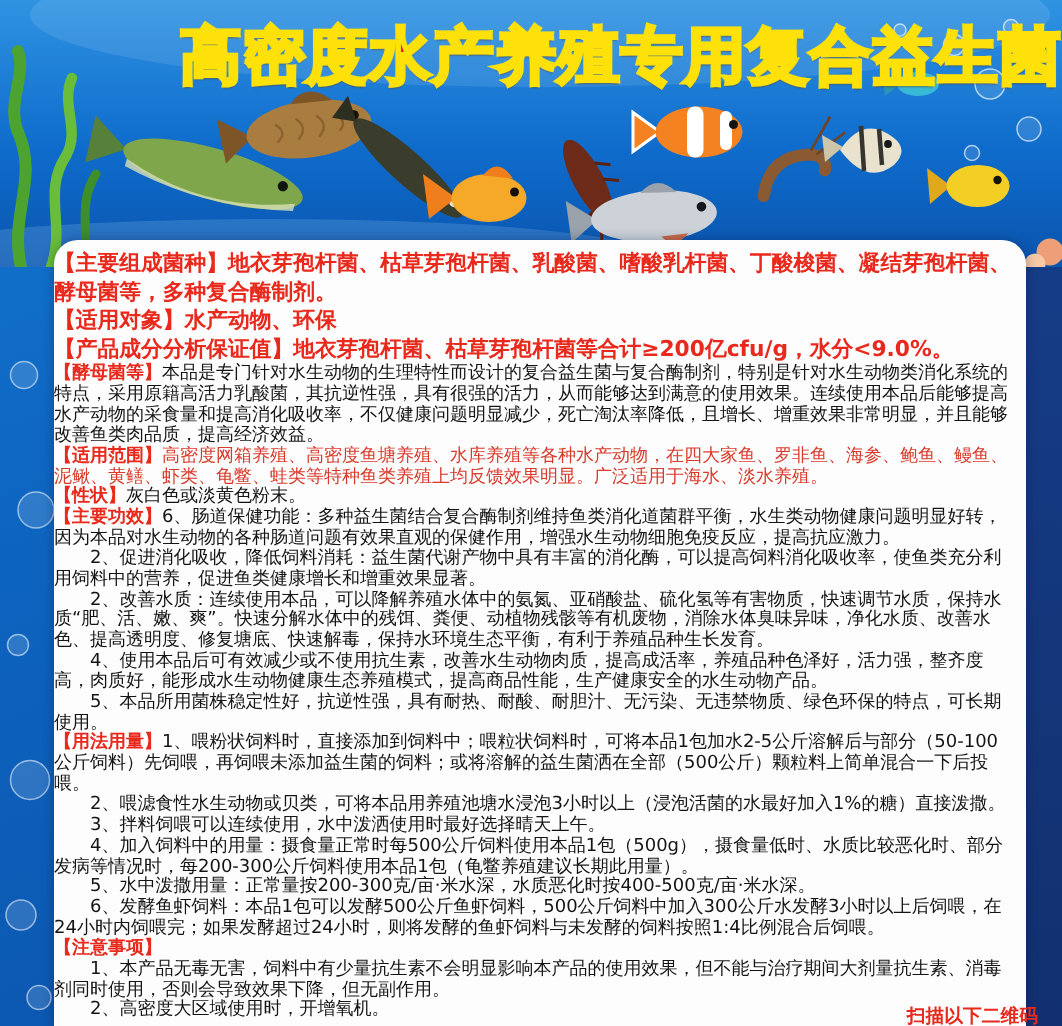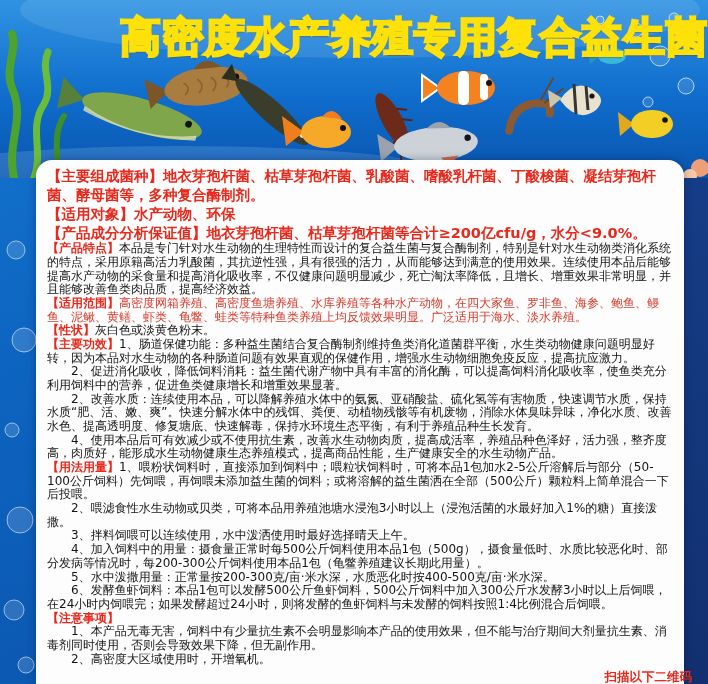--- a/index.html
+++ b/index.html
@@ -21,21 +21,21 @@
   }
   .netweight{
     position:absolute;top:122px;right:30px;z-index:4;
     font-size:28px;font-weight:bold;color:#e60012;
     -webkit-text-stroke:1.3px #ffffff;
     text-shadow:0 0 3px #ffffff,0 0 5px #ffffff;
   }
   .panel{
     position:absolute;left:36px;right:24px;top:160px;bottom:0;z-index:3;
     background:#fdfdfd;border-radius:16px 16px 0 0;
-    padding:7px 8px 0 11px;overflow:hidden;
+    padding:7px 8px 0 0;overflow:hidden;
     box-shadow:0 0 8px rgba(0,20,60,.35);
   }
   .panel p{margin:0;}
   .lead{color:#e8291c;font-weight:bold;font-size:14.5px;line-height:1.3;}
   .body{font-size:12px;line-height:1.14;color:#141414;}
   .hd{color:#e8291c;font-weight:bold;}
   .red{color:#d93a2b;}
   .ind{text-indent:2em;}
   .footer-note{
     position:absolute;right:16px;bottom:-2px;z-index:5;
@@ -179,30 +179,31 @@
 
 
   <div class="panel">
 
     <p class="lead"><span class="hd">【主要组成菌种】</span><span>地衣芽孢杆菌、枯草芽孢杆菌、乳酸菌、嗜酸乳杆菌、丁酸梭菌、凝结芽孢杆菌、酵母菌等，多种复合酶制剂。</span></p>
 
     <p class="lead"><span class="hd">【适用对象】</span><span>水产动物、环保</span></p>
 
     <p class="lead"><span class="hd">【产品成分分析保证值】</span><span>地衣芽孢杆菌、枯草芽孢杆菌等合计≥200亿cfu/g，水分&lt;9.0%。</span></p>
 
-    <p class="body"><span class="hd">【产品特点】</span><span>本品是专门针对水生动物的生理特性而设计的复合益生菌与复合酶制剂，特别是针对水生动物类消化系统的特点，采用原籍高活力乳酸菌，其抗逆性强，具有很强的活力，从而能够达到满意的使用效果。连续使用本品后能够提高水产动物的采食量和提高消化吸收率，不仅健康问题明显减少，死亡淘汰率降低，且增长、增重效果非常明显，并且能够改善鱼类肉品质，提高经济效益。</span></p>
+    <p class="body"><span class="hd">【酵母菌等】</span><span>本品是专门针对水生动物的生理特性而设计的复合益生菌与复合酶制剂，特别是针对水生动物类消化系统的特点，采用原籍高活力乳酸菌，其抗逆性强，具有很强的活力，从而能够达到满意的使用效果。连续使用本品后能够提高水产动物的采食量和提高消化吸收率，不仅健康问题明显减少，死亡淘汰率降低，且增长、增重效果非常明显，并且能够改善鱼类肉品质，提高经济效益。</span></p>
 
     <p class="body red"><span class="hd">【适用范围】</span><span>高密度网箱养殖、高密度鱼塘养殖、水库养殖等各种水产动物，在四大家鱼、罗非鱼、海参、鲍鱼、鳗鱼、泥鳅、黄鳝、虾类、龟鳖、蛙类等特种鱼类养殖上均反馈效果明显。广泛适用于海水、淡水养殖。</span></p>
 
     <p class="body"><span class="hd">【性状】</span><span>灰白色或淡黄色粉末。</span></p>
 
-    <p class="body"><span class="hd">【主要功效】</span><span>1、肠道保健功能：多种益生菌结合复合酶制剂维持鱼类消化道菌群平衡，水生类动物健康问题明显好转，因为本品对水生动物的各种肠道问题有效果直观的保健作用，增强水生动物细胞免疫反应，提高抗应激力。</span></p>
+    <p class="body"><span class="hd">【主要功效】</span><span>6、肠道保健功能：多种益生菌结合复合酶制剂维持鱼类消化道菌群平衡，水生类动物健康问题明显好转，因为本品对水生动物的各种肠道问题有效果直观的保健作用，增强水生动物细胞免疫反应，提高抗应激力。</span></p>
     <p class="body ind">2、促进消化吸收，降低饲料消耗：益生菌代谢产物中具有丰富的消化酶，可以提高饲料消化吸收率，使鱼类充分利用饲料中的营养，促进鱼类健康增长和增重效果显著。</p>
     <p class="body ind">2、改善水质：连续使用本品，可以降解养殖水体中的氨氮、亚硝酸盐、硫化氢等有害物质，快速调节水质，保持水质“肥、活、嫩、爽”。快速分解水体中的残饵、粪便、动植物残骸等有机废物，消除水体臭味异味，净化水质、改善水色、提高透明度、修复塘底、快速解毒，保持水环境生态平衡，有利于养殖品种生长发育。</p>
     <p class="body ind">4、使用本品后可有效减少或不使用抗生素，改善水生动物肉质，提高成活率，养殖品种色泽好，活力强，整齐度高，肉质好，能形成水生动物健康生态养殖模式，提高商品性能，生产健康安全的水生动物产品。</p>
+    <p class="body ind">5、本品所用菌株稳定性好，抗逆性强，具有耐热、耐酸、耐胆汁、无污染、无违禁物质、绿色环保的特点，可长期使用。</p>
 
     <p class="body"><span class="hd">【用法用量】</span><span>1、喂粉状饲料时，直接添加到饲料中；喂粒状饲料时，可将本品1包加水2-5公斤溶解后与部分（50-100公斤饲料）先饲喂，再饲喂未添加益生菌的饲料；或将溶解的益生菌洒在全部（500公斤）颗粒料上简单混合一下后投喂。</span></p>
     <p class="body ind">2、喂滤食性水生动物或贝类，可将本品用养殖池塘水浸泡3小时以上（浸泡活菌的水最好加入1%的糖）直接泼撒。</p>
     <p class="body ind">3、拌料饲喂可以连续使用，水中泼洒使用时最好选择晴天上午。</p>
     <p class="body ind">4、加入饲料中的用量：摄食量正常时每500公斤饲料使用本品1包（500g），摄食量低时、水质比较恶化时、部分发病等情况时，每200-300公斤饲料使用本品1包（龟鳖养殖建议长期此用量）。</p>
     <p class="body ind">5、水中泼撒用量：正常量按200-300克/亩·米水深，水质恶化时按400-500克/亩·米水深。</p>
     <p class="body ind">6、发酵鱼虾饲料：本品1包可以发酵500公斤鱼虾饲料，500公斤饲料中加入300公斤水发酵3小时以上后饲喂，在24小时内饲喂完；如果发酵超过24小时，则将发酵的鱼虾饲料与未发酵的饲料按照1:4比例混合后饲喂。</p>
 
     <p class="body"><span class="hd">【注意事项】</span></p>
     <p class="body ind">1、本产品无毒无害，饲料中有少量抗生素不会明显影响本产品的使用效果，但不能与治疗期间大剂量抗生素、消毒剂同时使用，否则会导致效果下降，但无副作用。</p>

